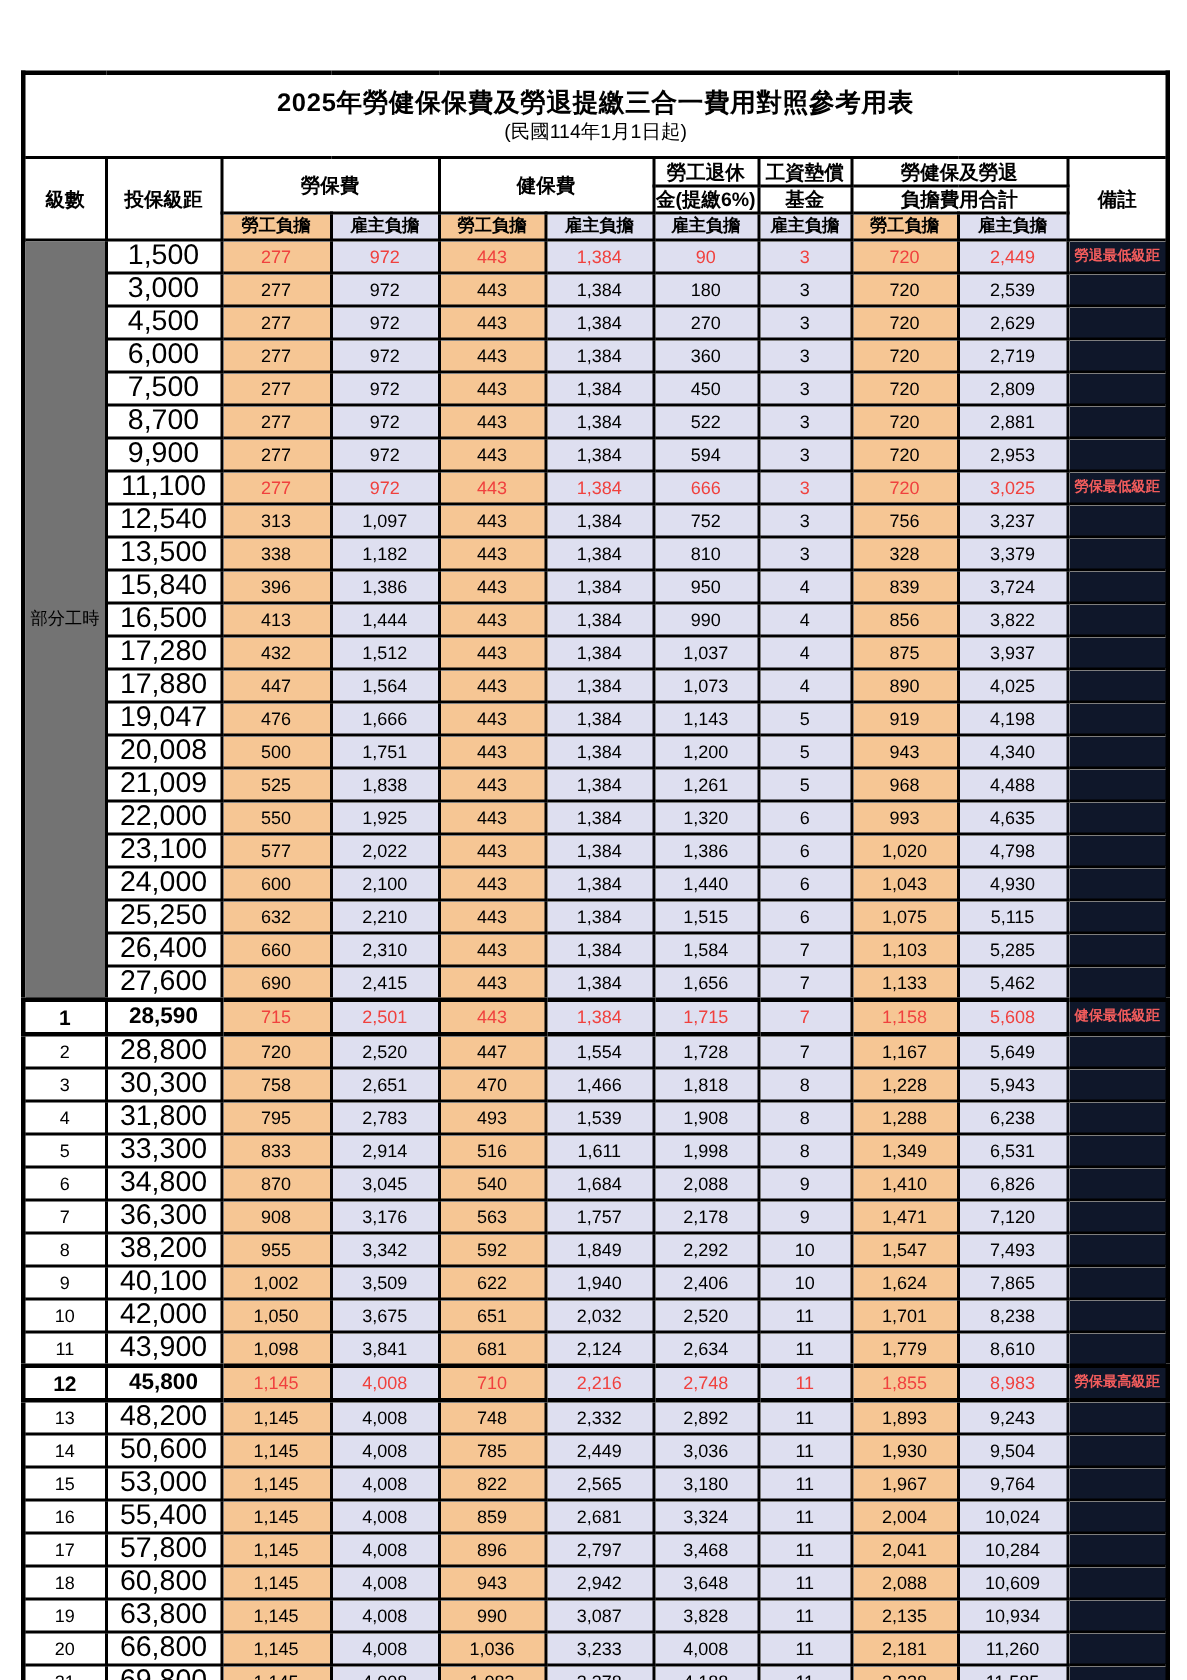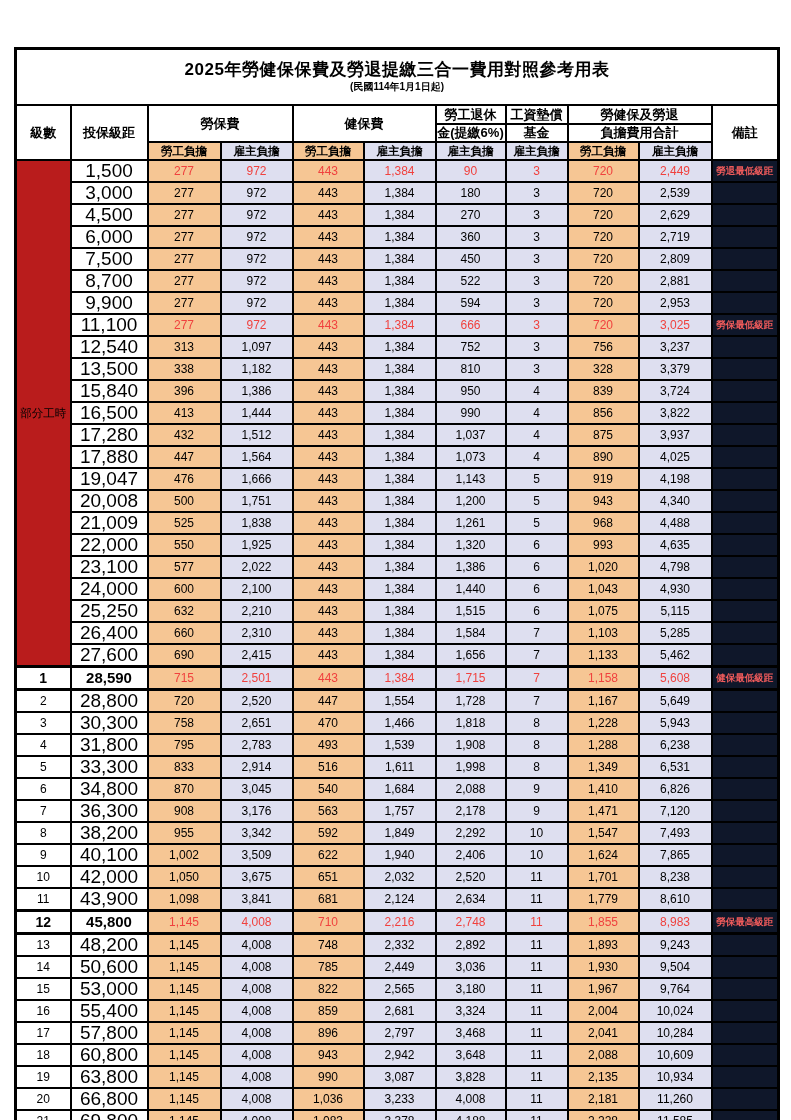--- a/index.html
+++ b/index.html
@@ -20,35 +20,35 @@
     padding:0;
     text-align:center;
     vertical-align:middle;
     line-height:1.05;
     overflow:hidden;
     white-space:nowrap;
   }
   
   .title-cell{height:54px;background:#fff;}
   .title-line{font-size:17px;font-weight:700;letter-spacing:.5px;}
-  .subtitle-line{font-size:10px;font-weight:700;margin-top:3px;}
+  .subtitle-line{font-size:13px;font-weight:400;margin-top:3px;}
   
   .hrow1 th{height:17px;}
   .hrow2 th{height:16px;}
   .hrow3 th{height:16px;}
   th{font-size:13px;font-weight:700;background:#fff;}
   .sub{font-size:11.5px;font-weight:700;}
   .bg-worker{background:#F6C694;}
   .bg-employer{background:#DEDFF0;}
   
   tbody td{height:20px;font-size:12px;}
   td.level{font-size:12px;background:#fff;}
   td.bracket{font-size:19px;background:#fff;}
   td.note{font-size:9.5px;font-weight:700;color:#F25C5C;background:#0f172a;padding:0 1px;}
-  td.pt{font-size:11.5px;background:#b91c1c;}
+  td.pt{font-size:11.5px;background:#737373;}
   tr.red-row td.value{color:#F0413E;}
   tr.big-row td.level{font-size:14px;font-weight:700;}
   tr.big-row td.bracket{font-size:15px;font-weight:700;}
   tr.thick td{border-top-width:3px;}
 </style>
 </head>
 <body>
 
 <div class="page">
   <table>

